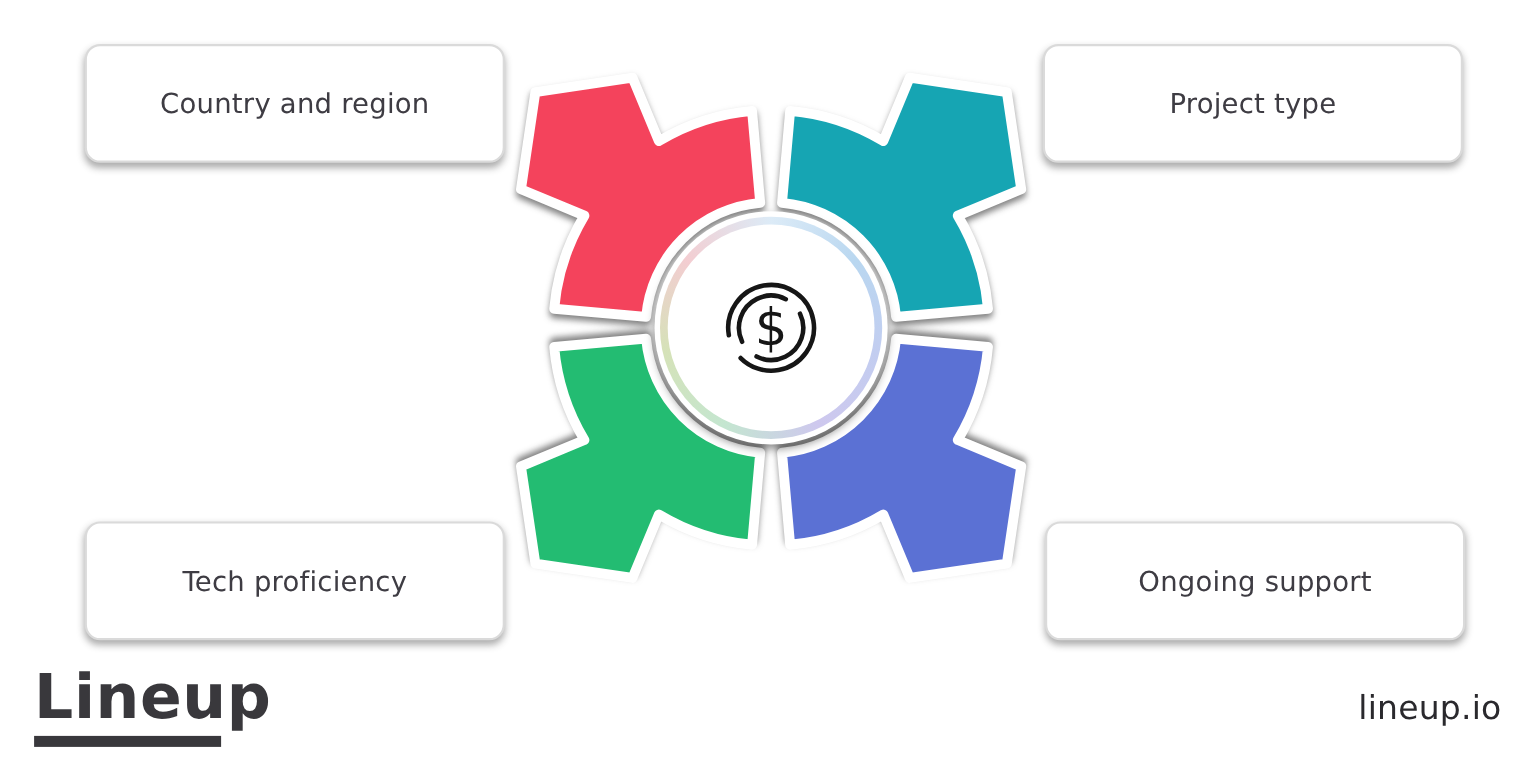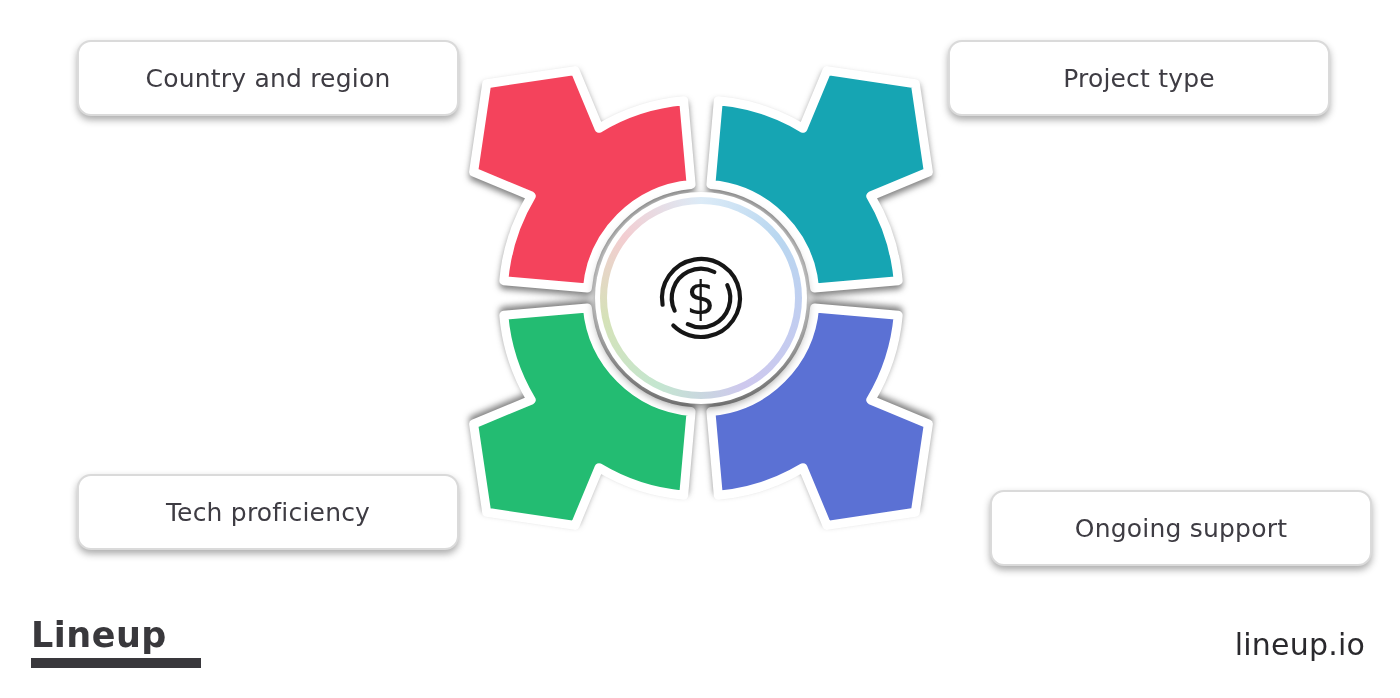--- a/index.html
+++ b/index.html
@@ -5,31 +5,31 @@
   html,body{margin:0;padding:0;}
   body{
     width:1400px;height:698px;background:#ffffff;
     font-family:"DejaVu Sans","Liberation Sans",sans-serif;
     position:relative;overflow:hidden;
   }
   .stage{position:absolute;inset:0;}
 
   
   .card{
-    position:absolute;width:382px;height:76px;
+    position:absolute;width:382px;height:108px;
     background:#ffffff;border:2px solid #dadada;border-radius:14px;
     box-shadow:0 4px 7px rgba(40,40,40,.38);
     display:flex;align-items:center;justify-content:center;
     box-sizing:border-box;
   }
   .card span{font-size:25px;color:#3e3c43;letter-spacing:.2px;}
   .card.tl{left:77px;top:40px;}
   .card.tr{left:948px;top:40px;}
   .card.bl{left:77px;top:474px;}
-  .card.br{left:990px;top:474px;margin-top:16px;}
+  .card.br{left:950px;top:474px;}
 
   
   .arrows{position:absolute;left:451px;top:48px;width:500px;height:500px;}
   .arrows path{
     stroke:#ffffff;stroke-width:9;stroke-linejoin:round;
     filter:drop-shadow(0 4px 3px rgba(25,25,25,.55));
   }
 
   
   .center-disc{
@@ -46,21 +46,21 @@
     display:flex;align-items:center;justify-content:center;
   }
   .coin-icon{width:104px;height:104px;}
   .coin-icon circle{fill:none;stroke:#161616;stroke-width:3.2;stroke-linecap:round;}
   .coin-icon text{font-family:"DejaVu Sans",sans-serif;font-size:36px;fill:#161616;}
 
   
   .brand{
     position:absolute;left:31px;top:604px;color:#39383c;
   }
-  .brand .word{font-size:35px;font-weight:700;letter-spacing:.5px;line-height:1.1;margin-top:12px;}
+  .brand .word{font-size:56px;font-weight:700;letter-spacing:.5px;line-height:1.1;}
   .brand .rule{width:170px;height:10px;background:#39383c;margin-top:3px;}
   .watermark{
     position:absolute;right:35px;top:627px;
     font-size:30px;font-weight:400;color:#2a292d;letter-spacing:.2px;
   }
 </style>
 </head>
 <body>
 
 <div class="stage">

